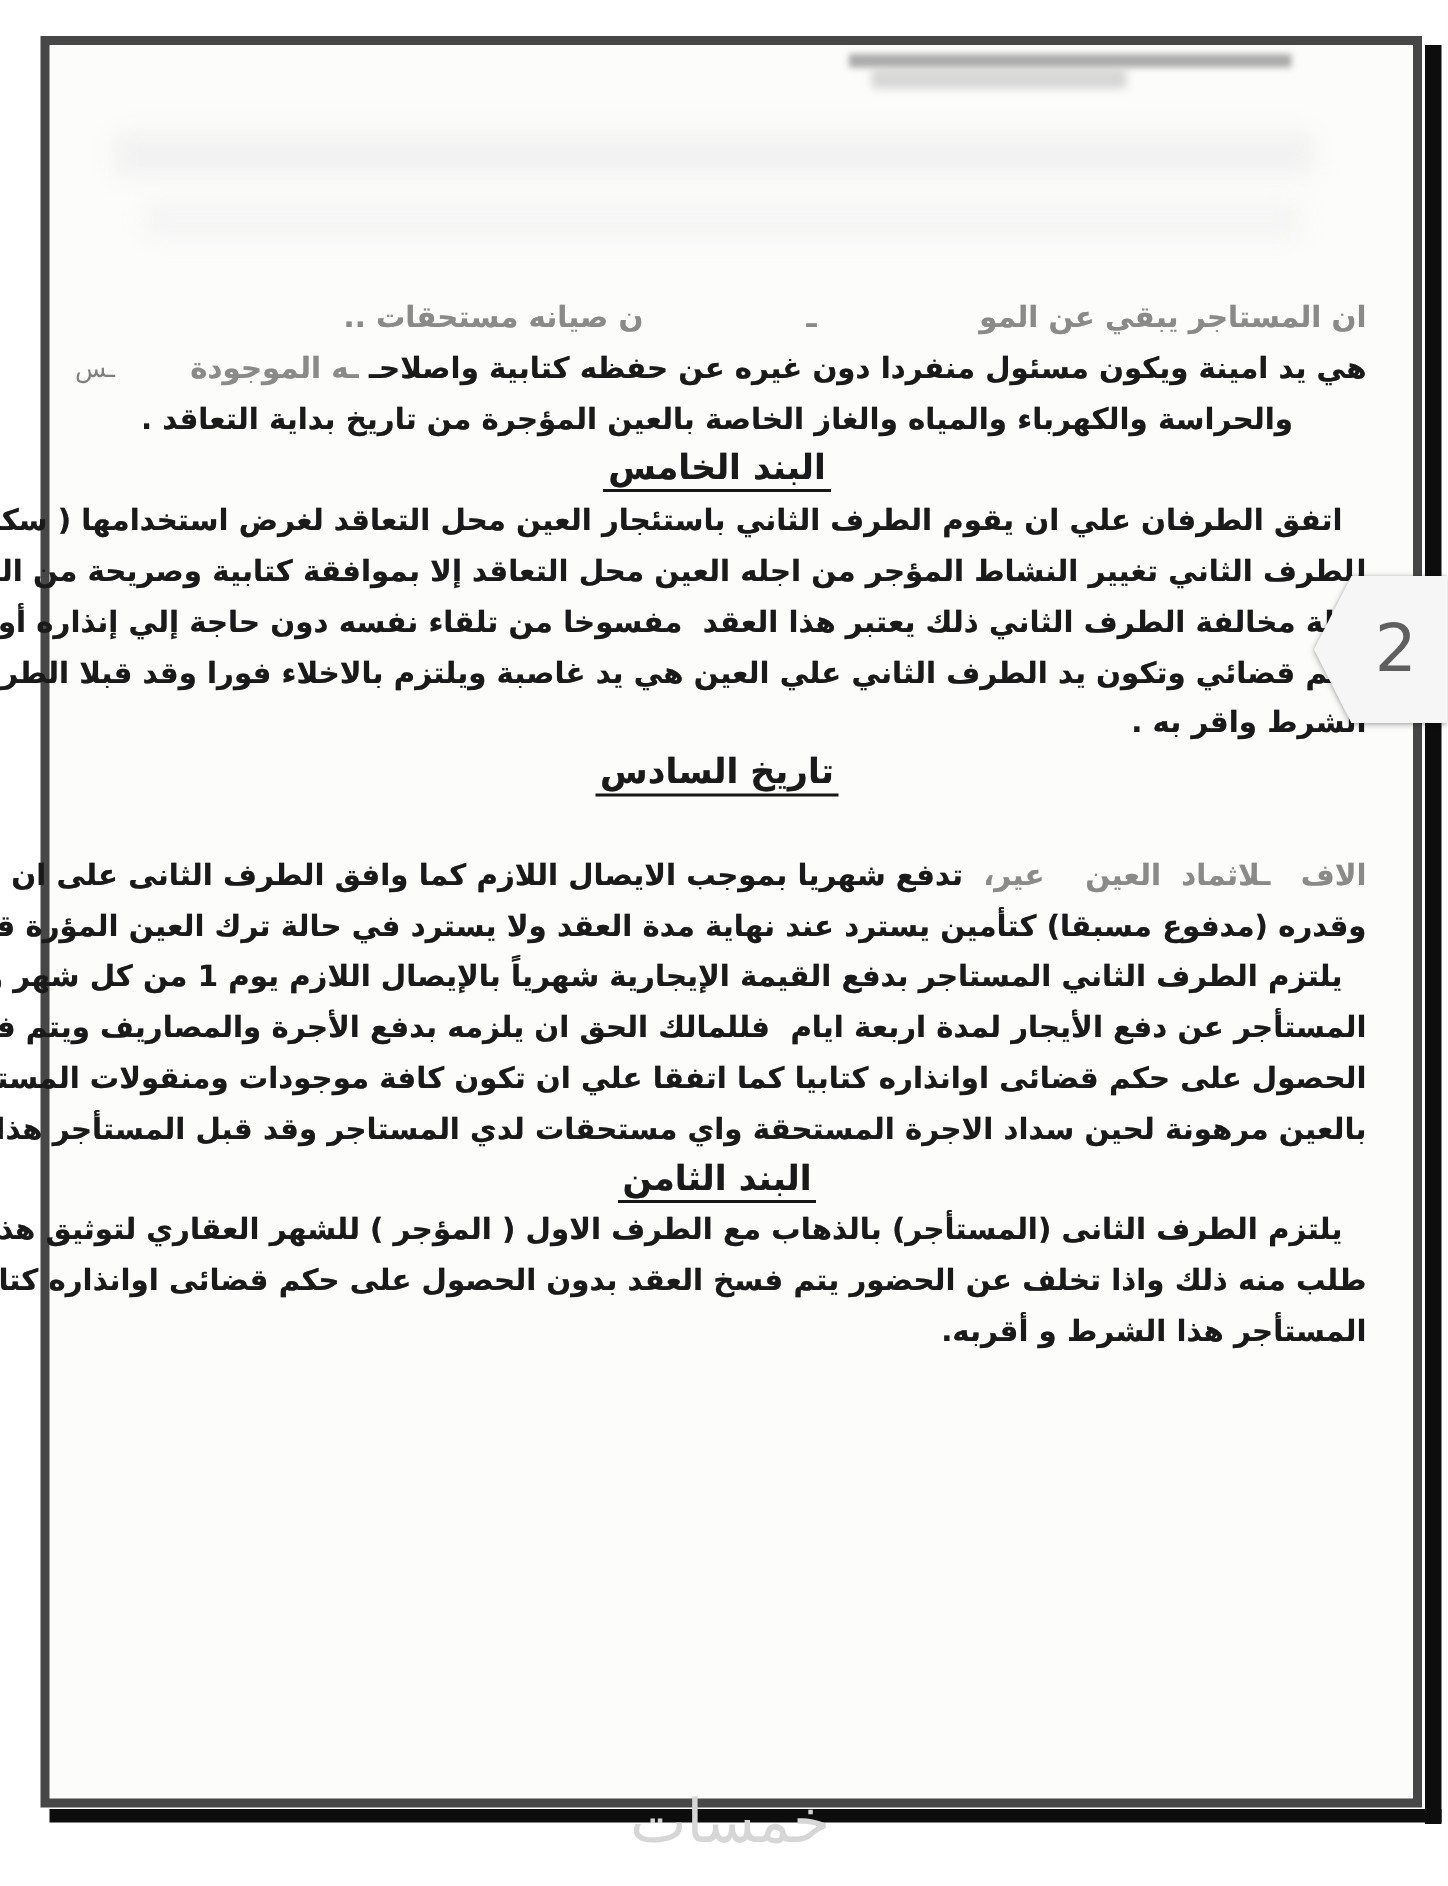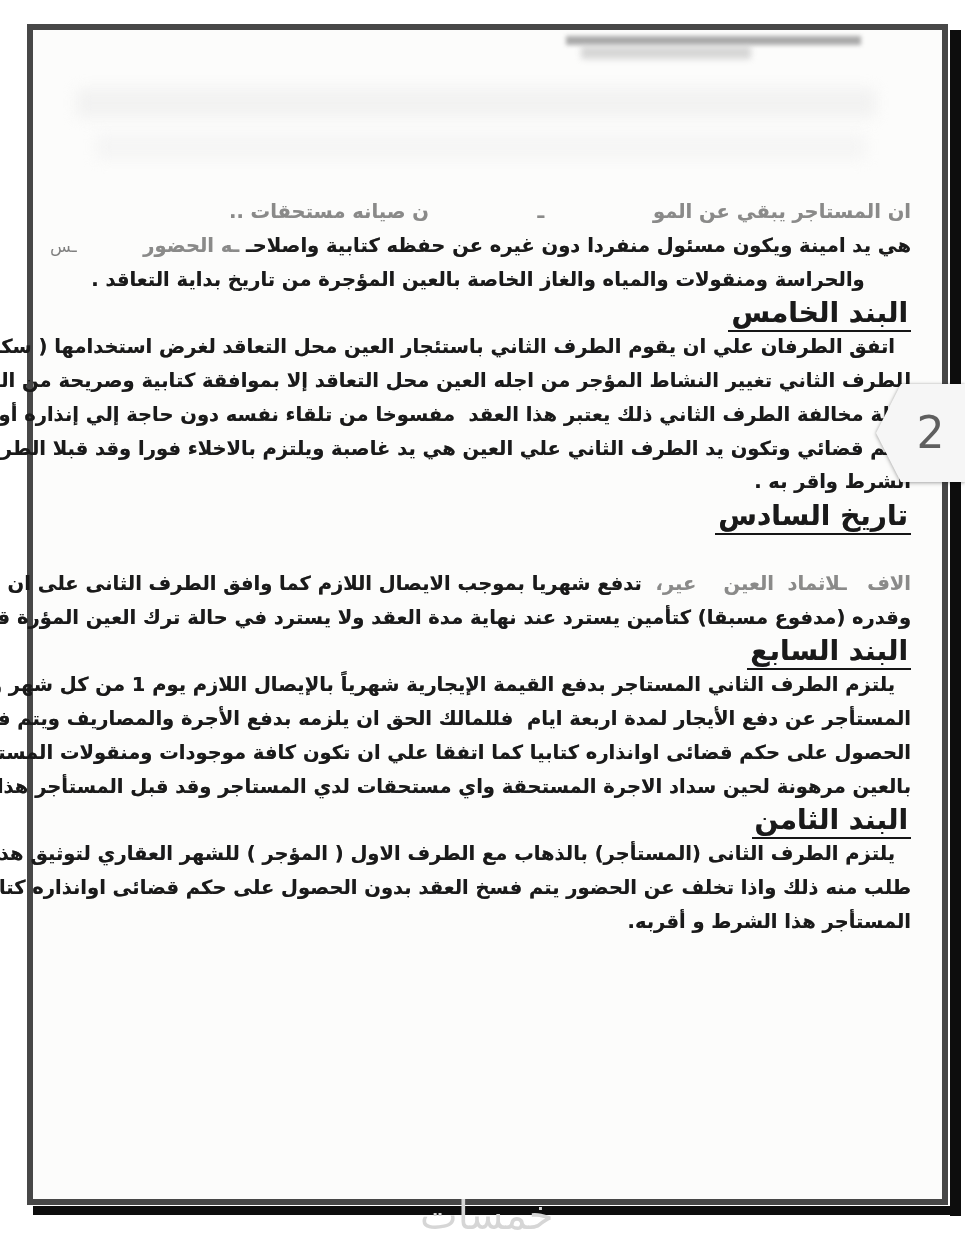--- a/index.html
+++ b/index.html
@@ -28,21 +28,21 @@
     font-size:19.5px;font-weight:bold;
     text-shadow:0 0 .4px rgba(20,20,20,.55);
   }
   .line{
     line-height:33.8px;min-height:33.8px;
     white-space:pre;text-align:right;direction:rtl;
   }
   .line.center{text-align:center;}
   .line.indent{padding-right:16px;}
   .line .faded{opacity:.5;filter:blur(.4px);}
-  .line.heading{text-align:right;font-size:28px;}
+  .line.heading{text-align:center;font-size:23px;}
   .line.heading .u{border-bottom:2.5px solid #161616;padding:0 3px 1px;}
   .edge-fragment{
     left:50px;top:236px;color:var(--ink,#1a1a1a);
     font-size:17px;font-weight:normal;opacity:.55;filter:blur(.3px);direction:rtl;
   }
   
   .page-badge{
     left:876px;top:384px;width:89px;height:98px;z-index:5;
     filter:drop-shadow(0 1px 2px rgba(0,0,0,.28)) drop-shadow(0 0 1px rgba(0,0,0,.15));
   }
@@ -72,33 +72,32 @@
     <div class="abs smudge2" style="left:548px;top:16px;"></div>
     <div class="abs ghost1" style="left:43px;top:58px;"></div>
     <div class="abs ghost2" style="left:63px;top:104px;"></div>
   </div>
 
   <div class="abs black-bar-right"></div>
   <div class="abs black-bar-bottom"></div>
 
   <div id="doc-lines" class="abs doc-text" dir="rtl" lang="ar">
       <div class="line body"><span class="faded">ان المستاجر يبقي عن المو                ـ                ن صيانه مستحقات ..</span></div>
-      <div class="line body"><span>هي يد امينة ويكون مسئول منفردا دون غيره عن حفظه كتابية واصلاحـ </span><span class="faded">ـه الحضور</span></div>
-      <div class="line body center">والحراسة ومنقولات والمياه والغاز الخاصة بالعين المؤجرة من تاريخ بداية التعاقد .</div>
+      <div class="line body"><span>هي يد امينة ويكون مسئول منفردا دون غيره عن حفظه كتابية واصلاحـ </span><span class="faded">ـه الموجودة</span></div>
+      <div class="line body center">والحراسة والكهرباء والمياه والغاز الخاصة بالعين المؤجرة من تاريخ بداية التعاقد .</div>
       <div class="line heading"><span class="u">البند الخامس</span></div>
       <div class="line body indent">اتفق الطرفان علي ان يقوم الطرف الثاني باستئجار العين محل التعاقد لغرض استخدامها ( سكن له ) ولا يحق</div>
       <div class="line body">للطرف الثاني تغيير النشاط المؤجر من اجله العين محل التعاقد إلا بموافقة كتابية وصريحة من الطرف الاول وفي</div>
       <div class="line body">حالة مخالفة الطرف الثاني ذلك يعتبر هذا العقد  مفسوخا من تلقاء نفسه دون حاجة إلي إنذاره أو أعذاره أو صدور</div>
       <div class="line body">حكم قضائي وتكون يد الطرف الثاني علي العين هي يد غاصبة ويلتزم بالاخلاء فورا وقد قبلا الطرف الثاني هذا</div>
       <div class="line body">الشرط واقر به .</div>
       <div class="line heading"><span class="u">تاريخ السادس</span></div>
       <div class="line spacer">&nbsp;</div>
       <div class="line body"><span class="faded">الاف   ـلاثماد  العين    عير،  </span><span>تدفع شهريا بموجب الايصال اللازم كما وافق الطرف الثانى على ان يقوم بدفع مبلغ</span></div>
       <div class="line body">وقدره (مدفوع مسبقا) كتأمين يسترد عند نهاية مدة العقد ولا يسترد في حالة ترك العين المؤرة قبل نهاية مدة العقد .</div>
-      <div class="line heading"><span class="u">البند السابع</span></div>
       <div class="line body indent">يلتزم الطرف الثاني المستاجر بدفع القيمة الإيجارية شهرياً بالإيصال اللازم يوم 1 من كل شهر وإذا تأخر</div>
       <div class="line body">المستأجر عن دفع الأيجار لمدة اربعة ايام  فللمالك الحق ان يلزمه بدفع الأجرة والمصاريف ويتم فسخ العقد بدون</div>
       <div class="line body">الحصول على حكم قضائى اوانذاره كتابيا كما اتفقا علي ان تكون كافة موجودات ومنقولات المستاجر الموجودة</div>
       <div class="line body">بالعين مرهونة لحين سداد الاجرة المستحقة واي مستحقات لدي المستاجر وقد قبل المستأجر هذا الشرط و أقربه.</div>
       <div class="line heading"><span class="u">البند الثامن</span></div>
       <div class="line body indent">يلتزم الطرف الثانى (المستأجر) بالذهاب مع الطرف الاول ( المؤجر ) للشهر العقاري لتوثيق هذا العقد متا</div>
       <div class="line body">طلب منه ذلك واذا تخلف عن الحضور يتم فسخ العقد بدون الحصول على حكم قضائى اوانذاره كتابيا وقد قبل</div>
       <div class="line body">المستأجر هذا الشرط و أقربه.</div>
     </div>
 

